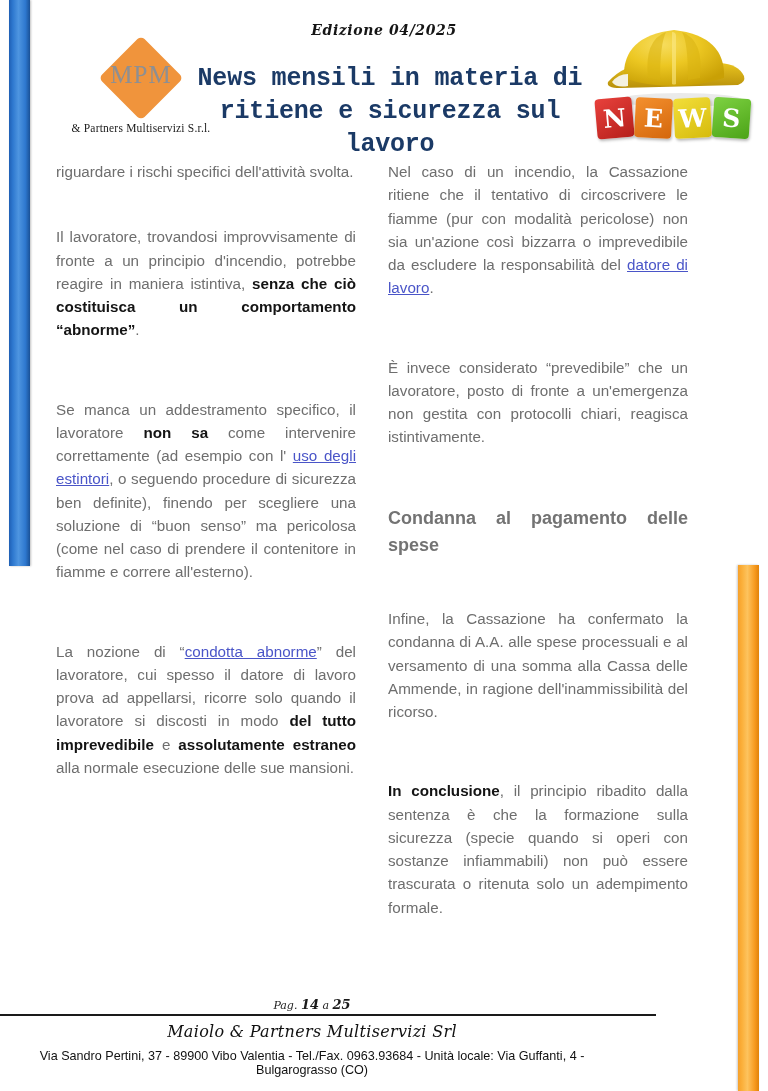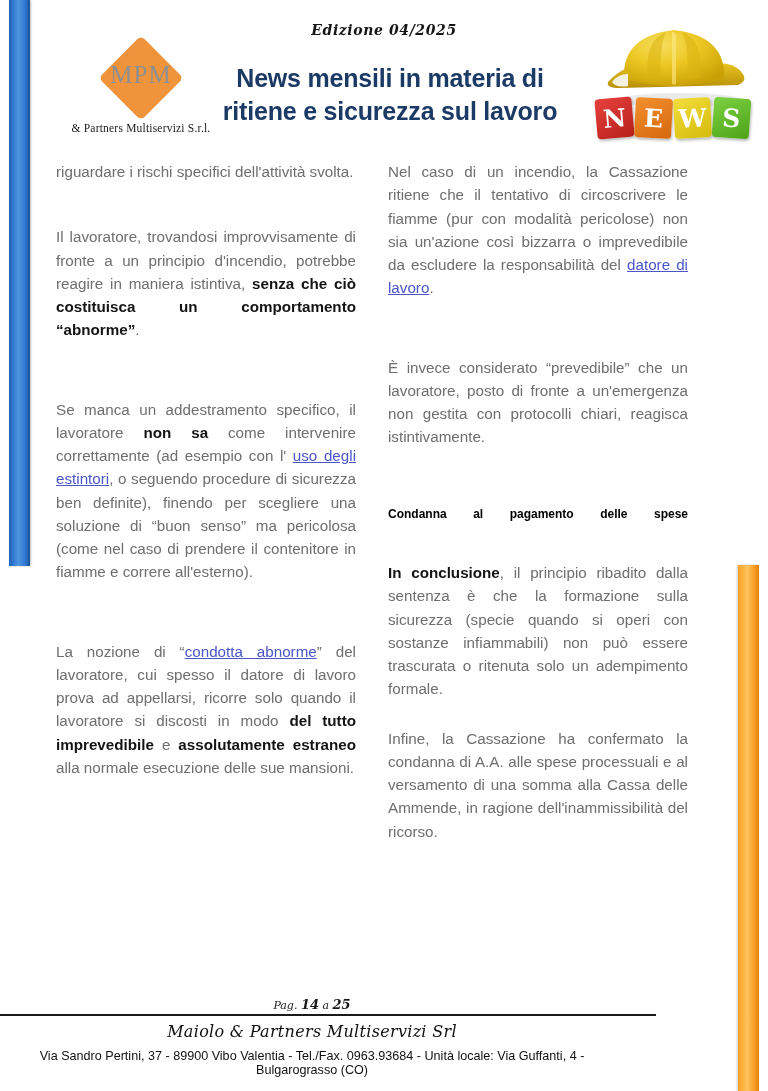--- a/index.html
+++ b/index.html
@@ -113,21 +113,21 @@
     color: #151515;
     letter-spacing: .6px;
   }
 
   .main-title {
     position: absolute;
     left: 190px;
     top: 62px;
     width: 400px;
     text-align: center;
-    font-family: Liberation Sans, sans-serif;
+    font-family: Liberation Mono, monospace;
     font-weight: bold;
     font-size: 25px;
     line-height: 1.32;
     color: #1b3a66;
     letter-spacing: -.2px;
   }
 
   
   .news-graphic {
     position: absolute;
@@ -188,24 +188,24 @@
   p.para.gap-lg { margin-bottom: 42px; }
   p.para.gap-xl { margin-bottom: 56px; }
 
   p.para b, p.para strong {
     color: #141414;
     font-weight: bold;
   }
   h3.heading {
     margin: 0 0 20px 0;
     font-family: "Liberation Sans", sans-serif;
-    font-size: 12px;
+    font-size: 18px;
     line-height: 1.53;
     font-weight: bold;
-    color: #000000;
+    color: #737373;
     text-align: justify;
     text-justify: inter-word;
   }
   h3.heading::after {
     content: "";
     display: inline-block;
     width: 100%;
     height: 0;
   }
   a.doclink {
@@ -335,26 +335,26 @@
       <p class="para gap-xl">
         <span>Nel caso di un incendio, la Cassazione ritiene che il tentativo di circoscrivere le fiamme (pur con modalità pericolose) non sia un'azione così bizzarra o imprevedibile da escludere la responsabilità del </span><a class="doclink" href="#">datore di lavoro</a><span>.</span>
       </p>
 
       <p class="para gap-xl">
         <span>È invece considerato “prevedibile” che un lavoratore, posto di fronte a un'emergenza non gestita con protocolli chiari, reagisca istintivamente.</span>
       </p>
 
       <h3 class="heading">Condanna al pagamento delle spese</h3>
 
+      <p class="para gap-xl">
+        <span>Infine, la Cassazione ha confermato la condanna di A.A. alle spese processuali e al versamento di una somma alla Cassa delle Ammende, in ragione dell'inammissibilità del ricorso.</span>
+      </p>
+
       <p class="para">
         <b>In conclusione</b><span>, il principio ribadito dalla sentenza è che la formazione sulla sicurezza (specie quando si operi con sostanze infiammabili) non può essere trascurata o ritenuta solo un adempimento formale.</span>
-      </p>
-
-      <p class="para gap-xl">
-        <span>Infine, la Cassazione ha confermato la condanna di A.A. alle spese processuali e al versamento di una somma alla Cassa delle Ammende, in ragione dell'inammissibilità del ricorso.</span>
       </p>
 
     </div>
   </div>
 
   <div class="footer">
     <div class="page-num"><span>Pag. </span><span class="bignum">14</span><span> a </span><span class="bignum">25</span></div>
     <div class="footer-rule"></div>
     <div class="footer-company">Maiolo &amp; Partners Multiservizi Srl</div>
     <div class="footer-address">Via Sandro Pertini, 37 - 89900 Vibo Valentia - Tel./Fax. 0963.93684 - Unità locale: Via Guffanti, 4 - Bulgarograsso (CO)</div>

